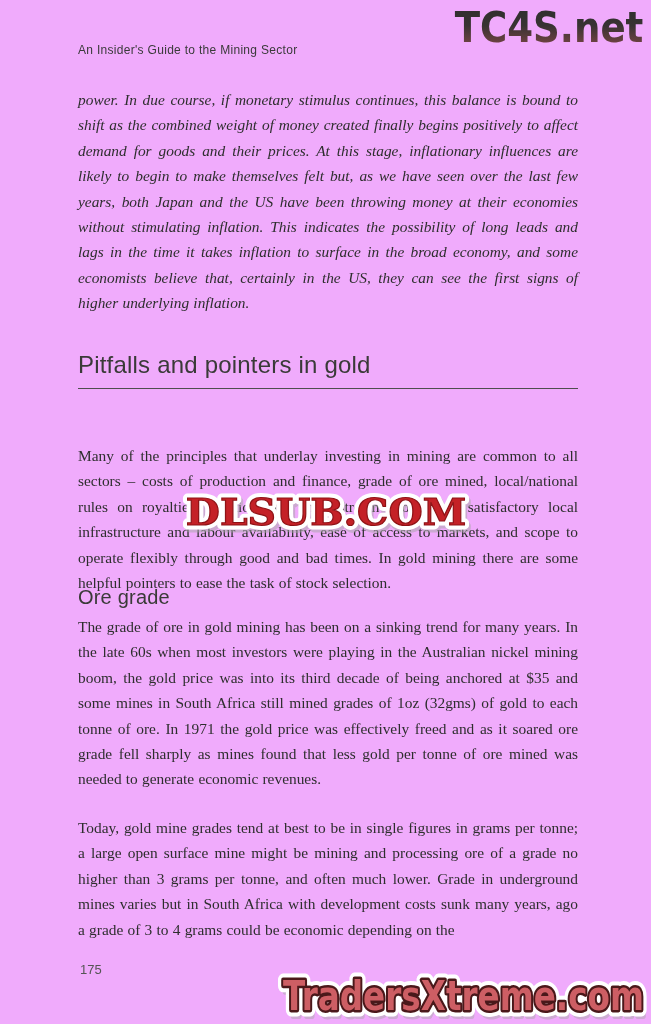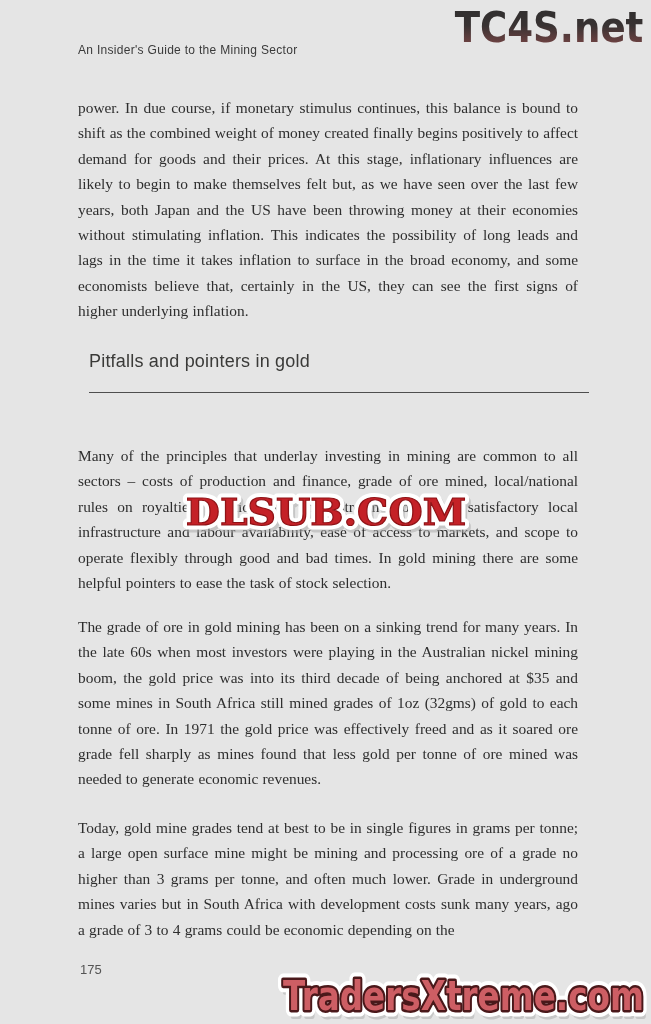--- a/index.html
+++ b/index.html
@@ -8,50 +8,49 @@
     --watermark_salmon:#cd5e64;
     --watermark_outline_dark:#4a181a;
     --body_text:#2e2e2e;
     --heading_text:#3a3a38;
   }
   *{margin:0;padding:0;box-sizing:border-box;}
   html,body{background:#ffffff;}
   .page{
     position:relative;
     width:651px;height:1024px;
-    background:#e5e5e5;
+    background:#f0abfc;
     overflow:hidden;
     font-family:"Liberation Serif", serif;
   }
   .running-header{
     position:absolute;left:78px;top:43px;
     font-family:"Liberation Sans", sans-serif;
     font-size:12px;letter-spacing:.3px;
     color:#3a3a3a;
   }
   .para{
     position:absolute;left:78px;width:500px;
     font-size:15.4px;line-height:25.4px;
     text-align:justify;
     color:var(--body_text);
     word-spacing:.4px;
   }
-  .p1{top:95px;}
+  .p1{top:87px;font-style:italic;}
   .p2{top:411px;margin-top:32px;}
   .p3{top:614px;}
   .p4{top:815px;}
   .section-heading{
     position:absolute;left:78px;top:351px;width:500px;
     font-family:"Liberation Sans", sans-serif;
     font-weight:normal;
-    font-size:18px;letter-spacing:.2px;
+    font-size:24px;letter-spacing:.2px;
     color:var(--heading_text);
-    padding-bottom:20px;
+    padding-bottom:9px;
     border-bottom:1px solid #4e4e4e;
-    margin-left:11px;
   }
   .subsection-heading{
     position:absolute;left:78px;top:586px;width:500px;
     font-family:"Liberation Sans", sans-serif;
     font-weight:normal;
     font-size:20px;letter-spacing:.2px;
     color:var(--heading_text);
   }
   .page-number{
     position:absolute;left:80px;top:962px;
@@ -100,20 +99,21 @@
   <h1 class="section-heading">Pitfalls and pointers in gold</h1>
 
   <div class="para p2">Many of the principles that underlay investing in mining are common to all sectors – costs of production and finance, grade of ore mined, local/national rules on royalties, taxation and on upstream processing, satisfactory local infrastructure and labour availability, ease of access to markets, and scope to operate flexibly through good and bad times. In gold mining there are some helpful pointers to ease the task of stock selection.</div>
 
   <svg class="wm-mid" viewBox="0 0 300 56" xmlns="http://www.w3.org/2000/svg">
     <text class="dlsub-text dlsub-shadow" x="152" y="44" text-anchor="middle" textLength="286" lengthAdjust="spacingAndGlyphs">DLSUB.COM</text>
     <text class="dlsub-text dlsub-white" x="150" y="41" text-anchor="middle" textLength="286" lengthAdjust="spacingAndGlyphs">DLSUB.COM</text>
     <text class="dlsub-text dlsub-main" x="150" y="41" text-anchor="middle" textLength="286" lengthAdjust="spacingAndGlyphs">DLSUB.COM</text>
   </svg>
 
+  <h2 class="subsection-heading">Ore grade</h2>
 
   <div class="para p3">The grade of ore in gold mining has been on a sinking trend for many years. In the late 60s when most investors were playing in the Australian nickel mining boom, the gold price was into its third decade of being anchored at $35 and some mines in South Africa still mined grades of 1oz (32gms) of gold to each tonne of ore. In 1971 the gold price was effectively freed and as it soared ore grade fell sharply as mines found that less gold per tonne of ore mined was needed to generate economic revenues.</div>
 
   <div class="para p4">Today, gold mine grades tend at best to be in single figures in grams per tonne; a large open surface mine might be mining and processing ore of a grade no higher than 3 grams per tonne, and often much lower. Grade in underground mines varies but in South Africa with development costs sunk many years, ago a grade of 3 to 4 grams could be economic depending on the</div>
 
   <div class="page-number">175</div>
 
   <svg class="wm-bottom" viewBox="0 0 376 58" xmlns="http://www.w3.org/2000/svg">
     <text class="tx-text tx-shadow" x="190" y="50" text-anchor="middle" textLength="362" lengthAdjust="spacingAndGlyphs">TradersXtreme.com</text>
     <text class="tx-text tx-glow" x="188" y="44" text-anchor="middle" textLength="362" lengthAdjust="spacingAndGlyphs">TradersXtreme.com</text>

